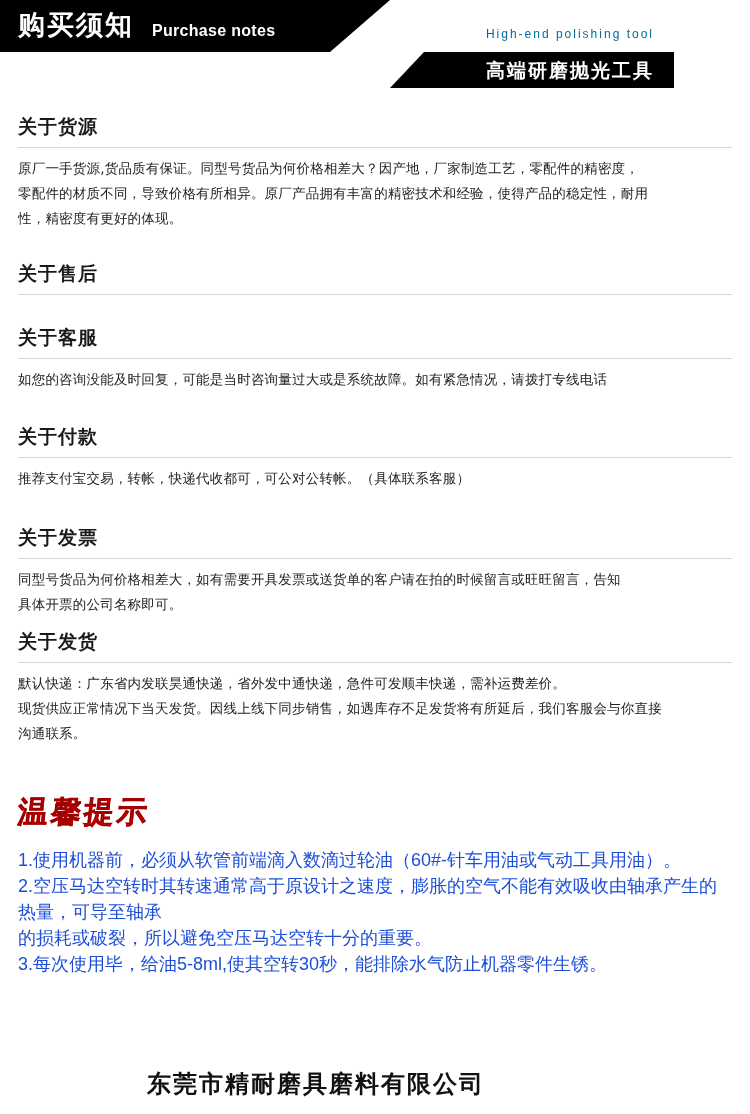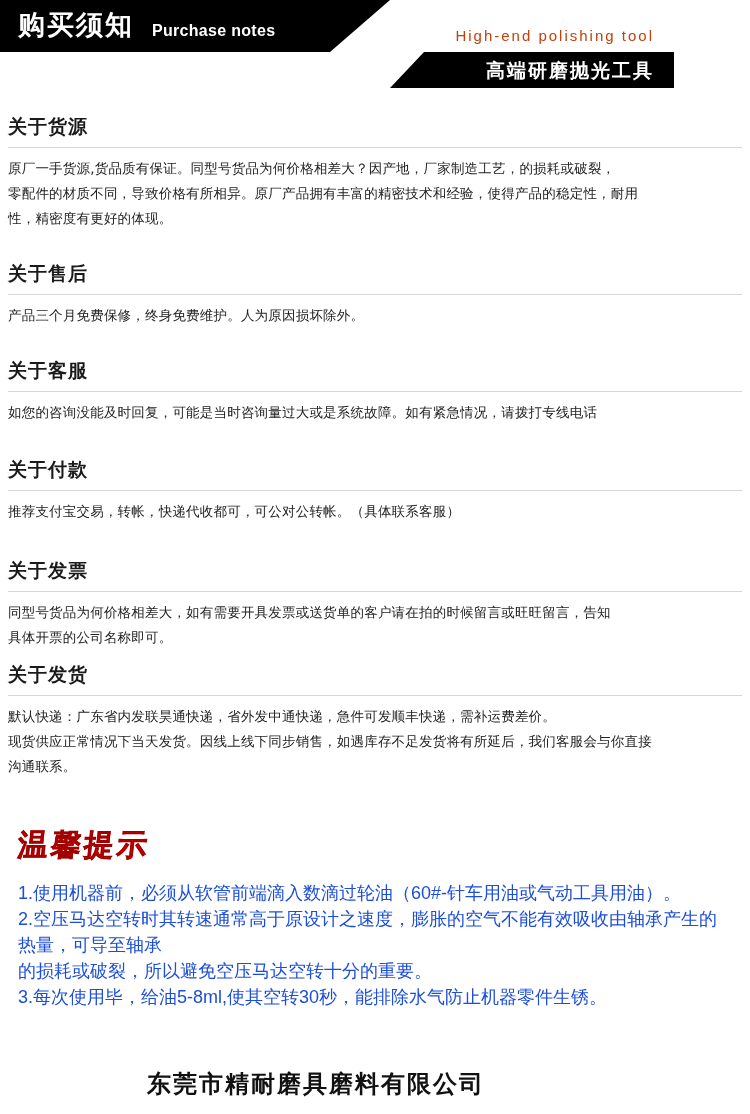--- a/index.html
+++ b/index.html
@@ -59,22 +59,22 @@
     font-size: 16px;
     font-weight: bold;
     color: #ffffff;
     letter-spacing: 0.3px;
     font-family: "Liberation Sans", sans-serif;
   }
   .hdr-sub-en {
     position: absolute;
     right: 20px;
     top: 27px;
-    font-size: 15px;
-    color: #c2410c;
+    font-size: 12px;
+    color: #0369a1;
     letter-spacing: 2px;
     font-family: "Liberation Sans", sans-serif;
   }
   
   .hdr-band2 {
     position: absolute;
     top: 52px;
     left: 390px;
     width: 360px;
     height: 36px;
@@ -88,21 +88,21 @@
     right: 20px;
     font-size: 19px;
     font-weight: bold;
     color: #ffffff;
     letter-spacing: 2px;
     font-family: "DejaVu Sans", "Liberation Sans", sans-serif;
   }
 
   
   .content {
-    padding: 0 8px;
+    padding: 0 18px;
     box-sizing: border-box;
     width: 750px;
   }
   .section {
     position: relative;
   }
   .sec-title {
     font-size: 19px;
     font-weight: bold;
     color: #1a1a1a;
@@ -185,32 +185,29 @@
   <div class="hdr-band2"></div>
   <div class="hdr-band2-text">高端研磨抛光工具</div>
 </div>
 
 <div class="content">
 
   <div class="section s1">
     <div class="sec-title">关于货源</div>
     <div class="sec-rule"></div>
     <div class="sec-body">
-      <p>原厂一手货源,货品质有保证。同型号货品为何价格相差大？因产地，厂家制造工艺，的损耗或破裂，</p>
+      <p>原厂一手货源,货品质有保证。同型号货品为何价格相差大？因产地，厂家制造工艺，零配件的精密度，</p>
       <p>零配件的材质不同，导致价格有所相异。原厂产品拥有丰富的精密技术和经验，使得产品的稳定性，耐用</p>
       <p>性，精密度有更好的体现。</p>
     </div>
   </div>
 
   <div class="section s2">
     <div class="sec-title">关于售后</div>
     <div class="sec-rule"></div>
-    <div class="sec-body">
-      <p>产品三个月免费保修，终身免费维护。人为原因损坏除外。</p>
-    </div>
   </div>
 
   <div class="section s3">
     <div class="sec-title">关于客服</div>
     <div class="sec-rule"></div>
     <div class="sec-body">
       <p>如您的咨询没能及时回复，可能是当时咨询量过大或是系统故障。如有紧急情况，请拨打专线电话</p>
     </div>
   </div>
 

